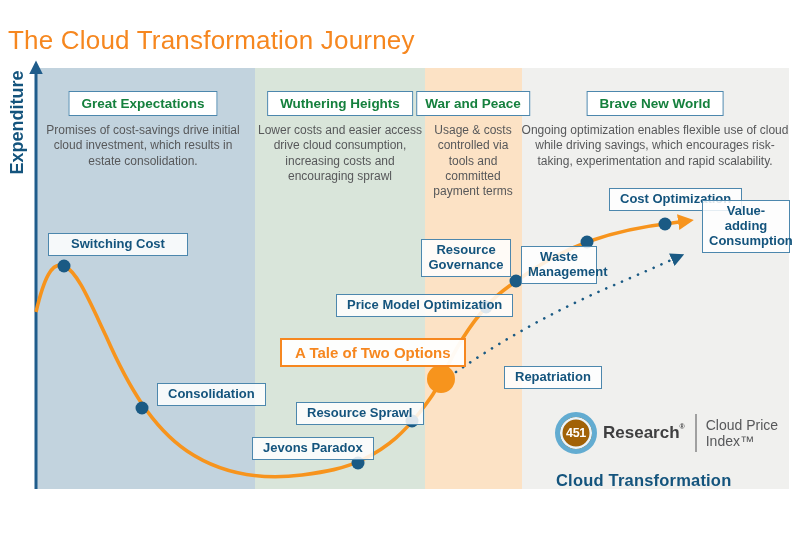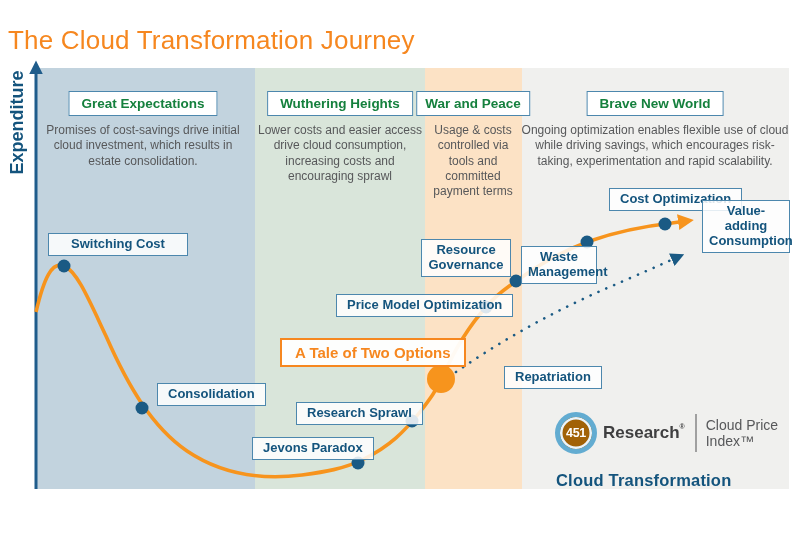--- a/index.html
+++ b/index.html
@@ -122,21 +122,21 @@
   <div class="phase-header" style="left:655px;top:91px;">Brave New World</div>
 
   <div class="phase-desc" style="left:143px;top:123px;width:206px;">Promises of cost-savings drive initial cloud investment, which results in estate consolidation.</div>
   <div class="phase-desc" style="left:340px;top:123px;width:166px;">Lower costs and easier access drive cloud consumption, increasing costs and encouraging sprawl</div>
   <div class="phase-desc" style="left:473px;top:123px;width:96px;">Usage &amp; costs controlled via tools and committed payment terms</div>
   <div class="phase-desc" style="left:655px;top:123px;width:270px;">Ongoing optimization enables flexible use of cloud while driving savings, which encourages risk-taking, experimentation and rapid scalability.</div>
 
   <div class="tag" style="left:48px;top:233px;padding:3px 22px;">Switching Cost</div>
   <div class="tag" style="left:157px;top:383px;">Consolidation</div>
   <div class="tag" style="left:252px;top:437px;">Jevons Paradox</div>
-  <div class="tag" style="left:296px;top:402px;">Research Sprawl</div>
+  <div class="tag" style="left:296px;top:402px;">Resource Sprawl</div>
   <div class="tag" style="left:336px;top:294px;">Price Model Optimization</div>
   <div class="tag multi" style="left:421px;top:239px;width:76px;">Resource Governance</div>
   <div class="tag" style="left:504px;top:334px;margin-top:32px;">Repatriation</div>
   <div class="tag multi" style="left:521px;top:202px;width:62px;margin-top:44px;">Waste Management</div>
   <div class="tag" style="left:609px;top:188px;">Cost Optimization</div>
   <div class="tag multi" style="left:702px;top:200px;width:74px;">Value-adding Consumption</div>
 
   <div class="callout">A Tale of Two Options</div>
 
   <div class="logo">

